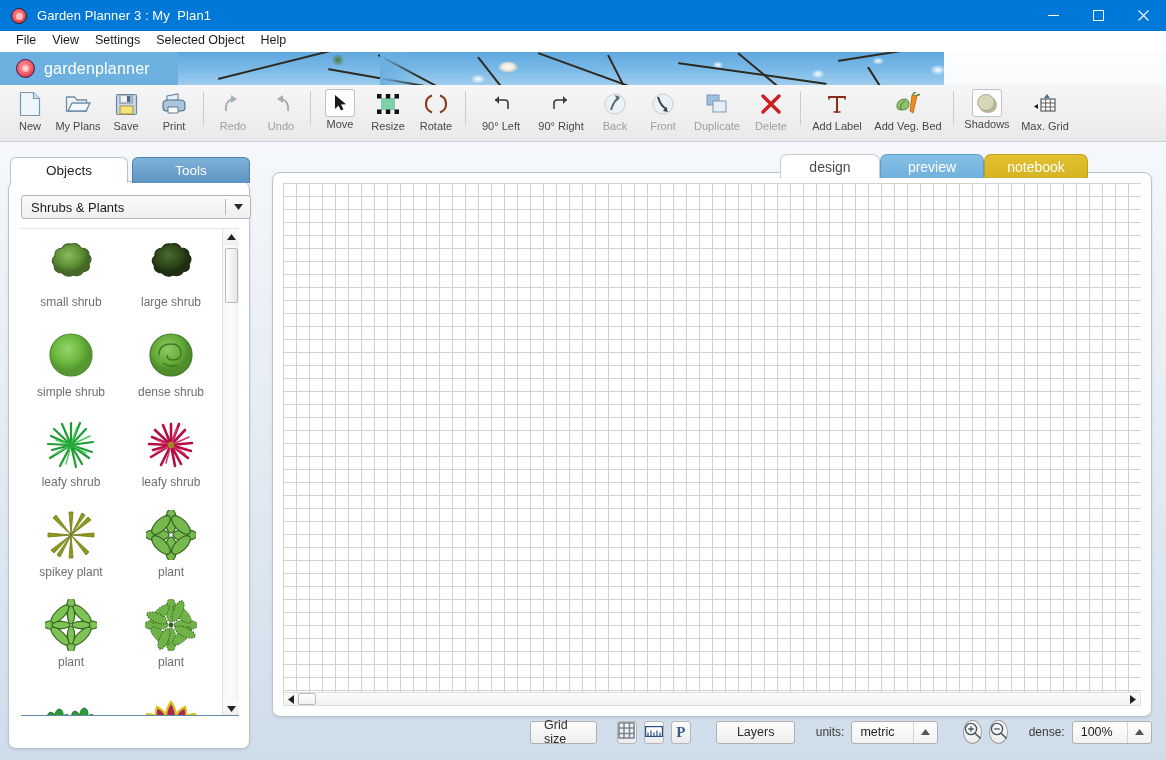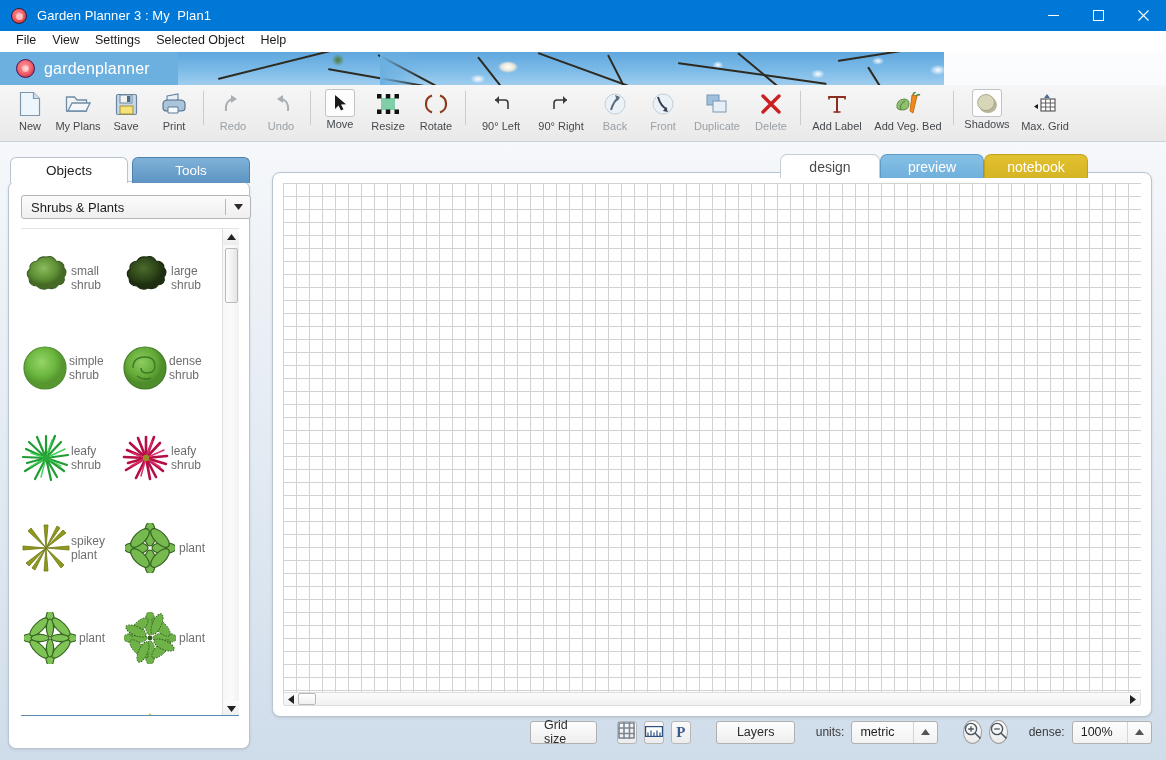--- a/index.html
+++ b/index.html
@@ -158,21 +158,21 @@
   .obj-area {
     position: absolute; left: 12px; top: 46px; width: 218px; height: 488px;
     border-top: 1px solid #e3e3e3; border-bottom: 1px solid #5f8aad;
     overflow: hidden;
   }
   .obj-grid {
     position: absolute; left: 0; top: 0; width: 200px;
     display: flex; flex-wrap: wrap;
   }
   .obj-cell {
-    width: 100px; height: 90px; display: flex; flex-direction: row;
+    width: 100px; height: 90px; display: flex; flex-direction: column;
     align-items: center; justify-content: flex-start; padding-top: 7px;
   }
   .obj-icon { width: 58px; height: 58px; display:flex; align-items:center; justify-content:center; }
   .obj-label { font-size: 12px; color: #6e6e6e; margin-top: 1px; }
 
   .vscroll {
     position: absolute; right: 0; top: 0; width: 17px; height: 488px;
     background: linear-gradient(90deg,#f7f7f7 0%,#fbfbfb 50%,#f2f2f2 100%);
     border-left: 1px solid #e0e0e0;
   }

